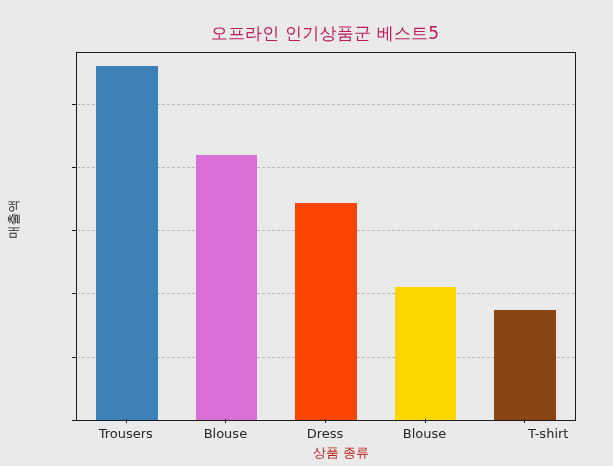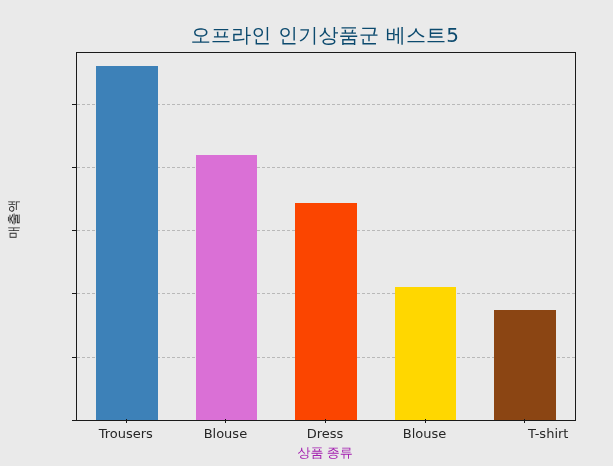--- a/index.html
+++ b/index.html
@@ -15,22 +15,22 @@
     font-family: "DejaVu Sans", "Liberation Sans", sans-serif;
     overflow: hidden;
   }
   
   #chart-title {
     position: absolute;
     left: 76px;
     top: 22px;
     width: 498px;
     text-align: center;
-    font-size: 20px;
-    color: #0c4a6e;
+    font-size: 17px;
+    color: #be185d;
     letter-spacing: 0.2px;
     white-space: nowrap;
   }
   
   #plot-area {
     position: absolute;
     left: 76px;
     top: 52px;
     width: 498px;
     height: 367px;
@@ -99,28 +99,27 @@
     position: absolute;
     top: 0;
     font-size: 13px;
     color: #262626;
     transform: translateX(-50%);
     white-space: nowrap;
   }
   
   #xlabel {
     position: absolute;
-    left: 76px;
+    left: 92px;
     top: 444px;
     width: 498px;
     text-align: center;
     font-size: 13px;
-    color: #a21caf;
+    color: #b91c1c;
     white-space: nowrap;
-    font-family: Liberation Serif, serif;
   }
   #ylabel {
     position: absolute;
     left: -66px;
     top: 210px;
     width: 160px;
     text-align: center;
     font-size: 13px;
     color: #262626;
     transform: rotate(-90deg);

